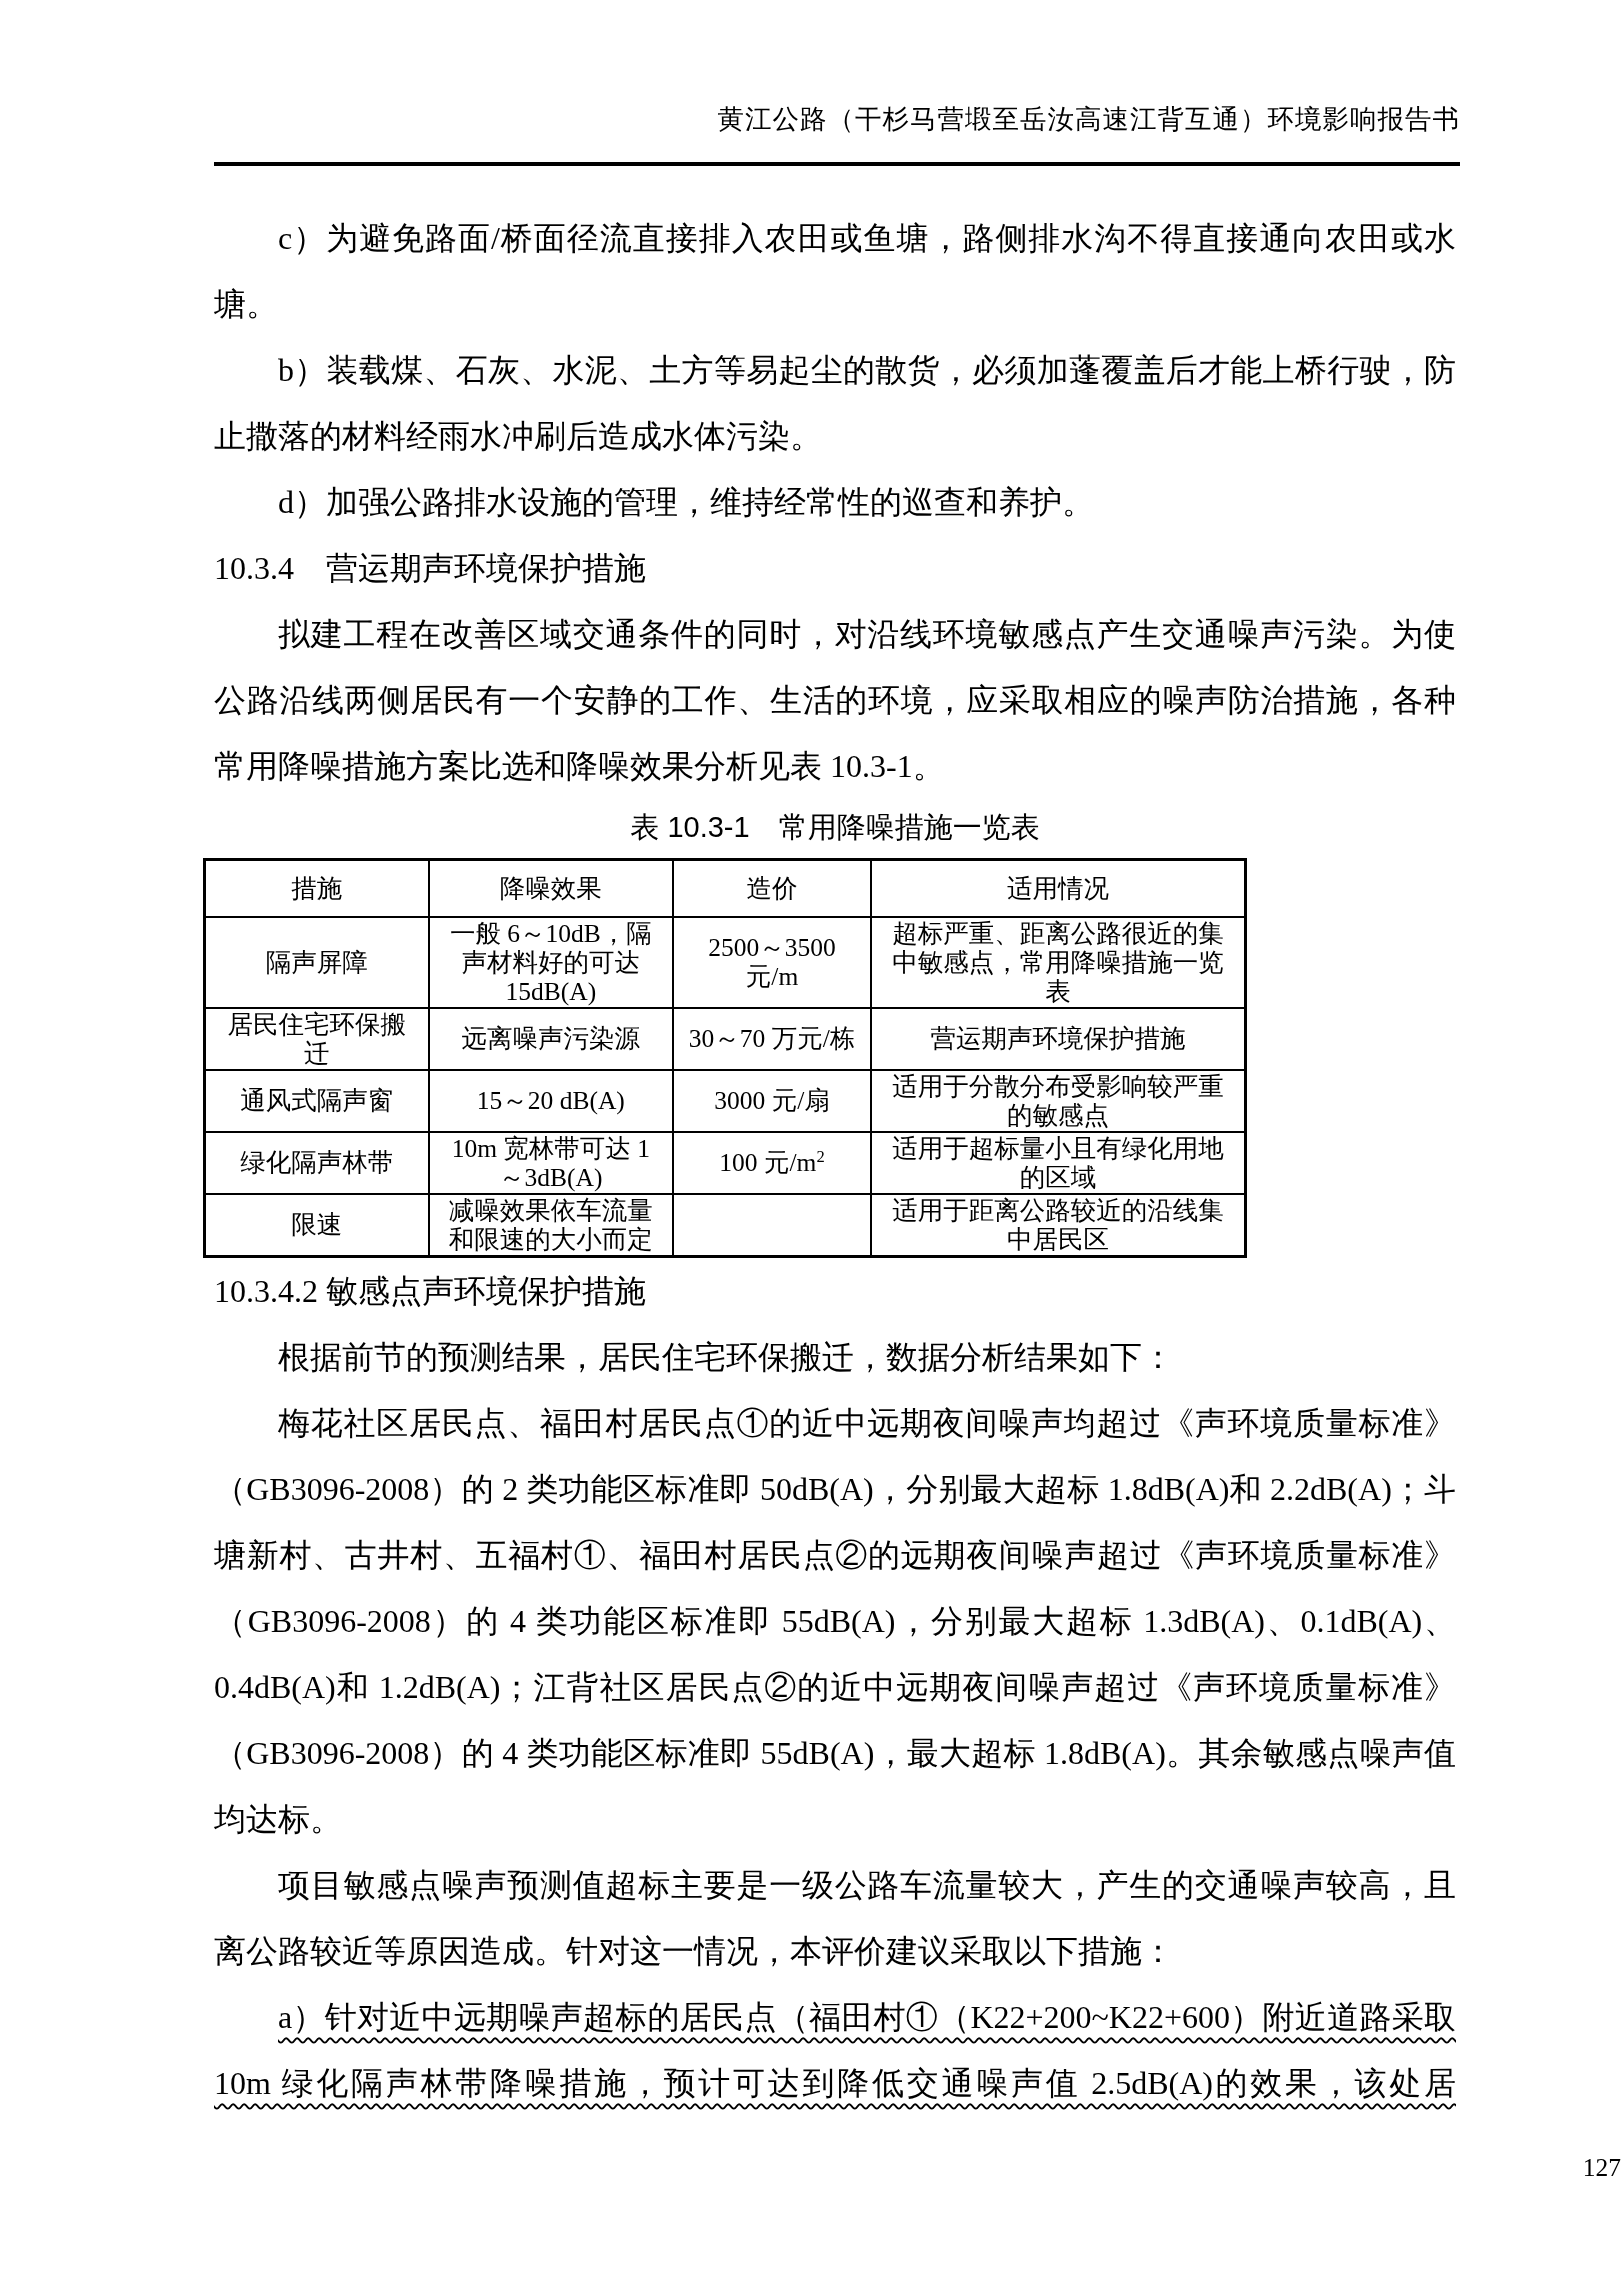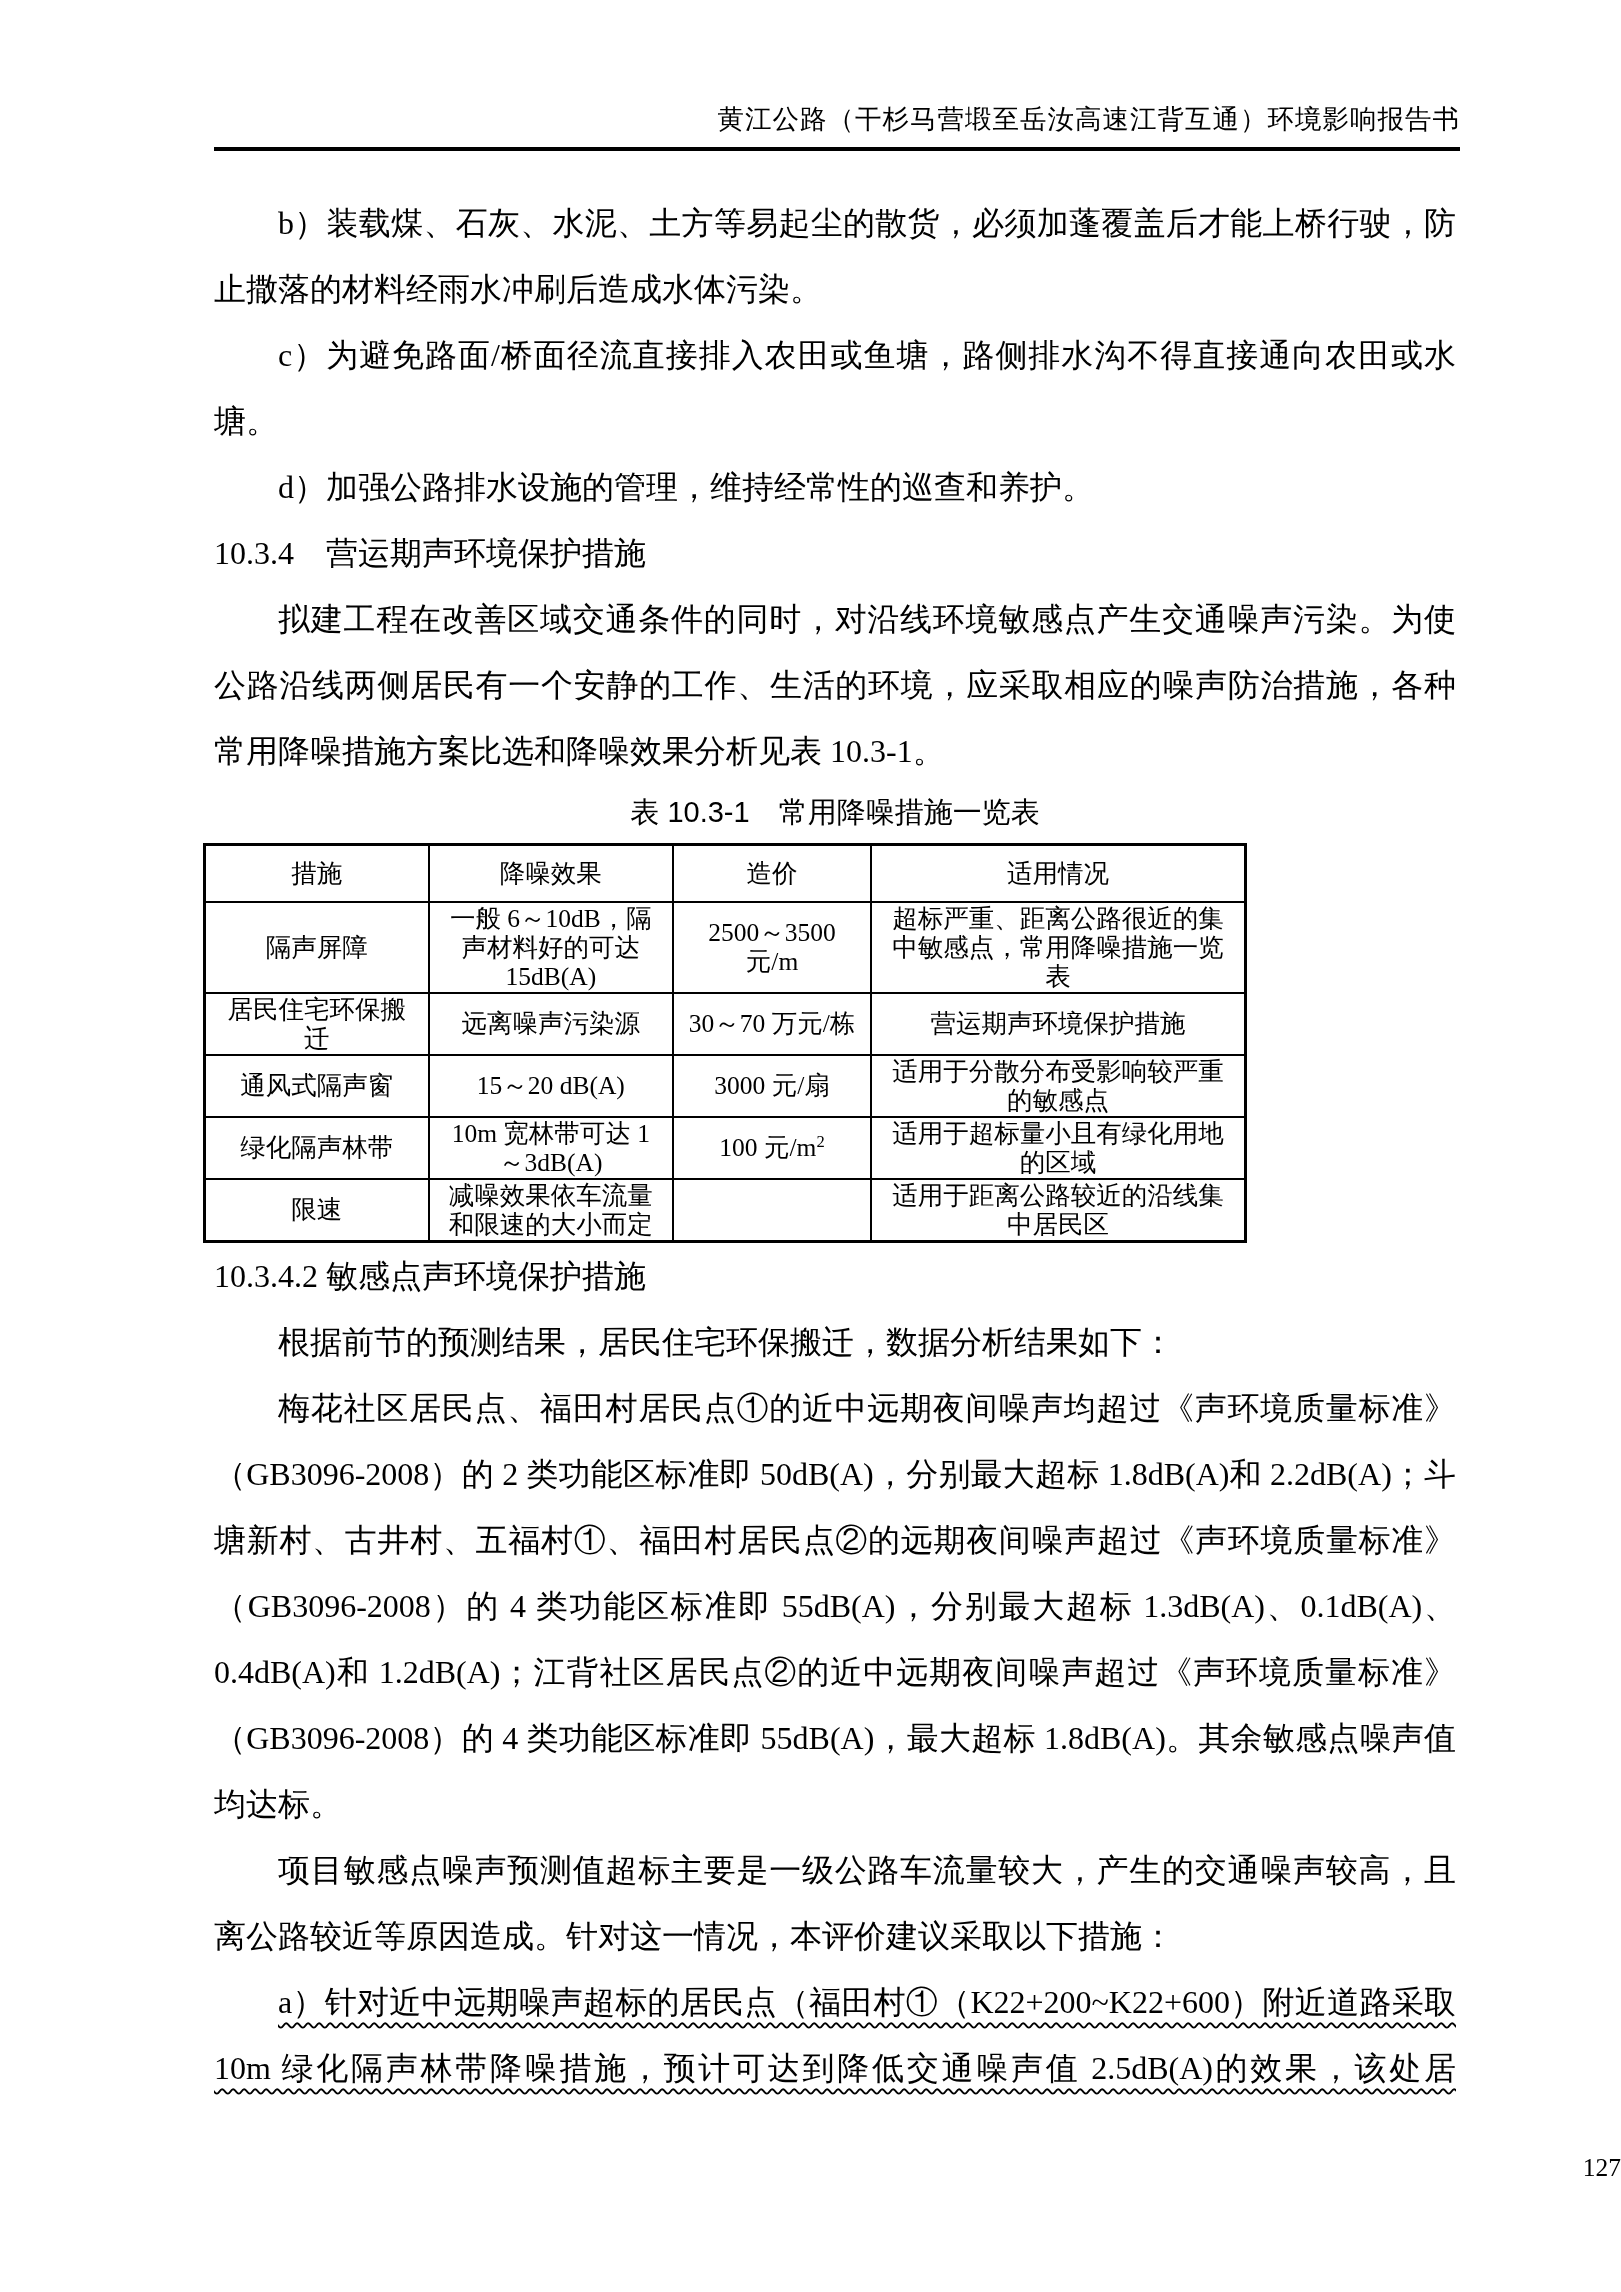--- a/index.html
+++ b/index.html
@@ -8,21 +8,21 @@
     width: 1621px;
     height: 2293px;
     background: #ffffff;
     overflow: hidden;
     font-family: "Liberation Serif", "DejaVu Serif", serif;
     color: #000000;
   }
   .header {
     margin: 0 161px 16px 214px;
     padding-top: 100px;
-    padding-bottom: 8px;
+    padding-bottom: 23px;
     border-bottom: 4.9px solid #000000;
   }
   .header-title {
     text-align: right;
     font-size: 26.5px;
     line-height: 39px;
     letter-spacing: 1px;
   }
   .content {
     margin: 39px 165px 0 214px;
@@ -92,22 +92,22 @@
 <body>
 
 <div class="page">
 
   <div class="header">
     <div class="header-title">黄江公路（干杉马营塅至岳汝高速江背互通）环境影响报告书</div>
   </div>
 
   <div class="content">
 
+    <p class="indent">c）为避免路面/桥面径流直接排入农田或鱼塘，路侧排水沟不得直接通向农田或水塘。</p>
     <p class="indent">b）装载煤、石灰、水泥、土方等易起尘的散货，必须加蓬覆盖后才能上桥行驶，防止撒落的材料经雨水冲刷后造成水体污染。</p>
-    <p class="indent">c）为避免路面/桥面径流直接排入农田或鱼塘，路侧排水沟不得直接通向农田或水塘。</p>
     <p class="indent">d）加强公路排水设施的管理，维持经常性的巡查和养护。</p>
 
     <h2 class="heading">10.3.4　营运期声环境保护措施</h2>
 
     <p class="indent">拟建工程在改善区域交通条件的同时，对沿线环境敏感点产生交通噪声污染。为使公路沿线两侧居民有一个安静的工作、生活的环境，应采取相应的噪声防治措施，各种常用降噪措施方案比选和降噪效果分析见表 10.3-1。</p>
 
     <div class="table-caption">表 10.3-1　常用降噪措施一览表</div>
 
     <table class="noise-table">
       <colgroup>

